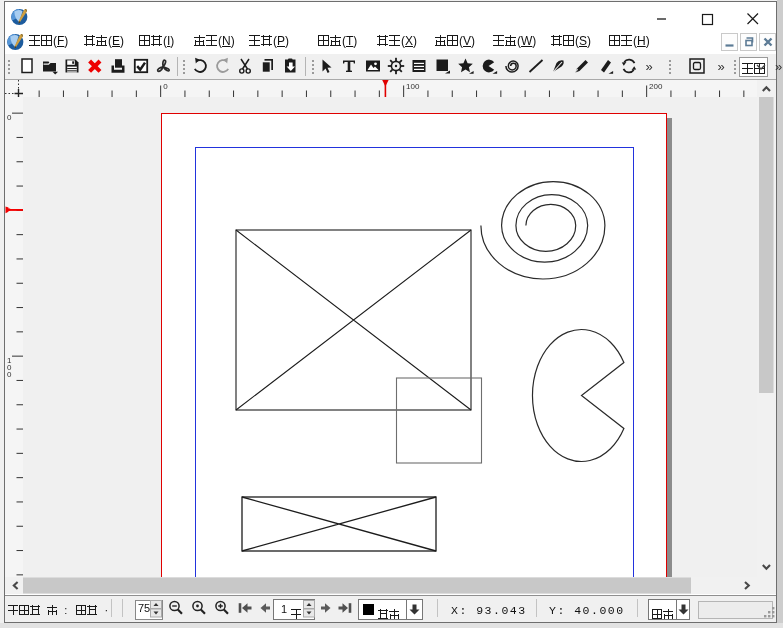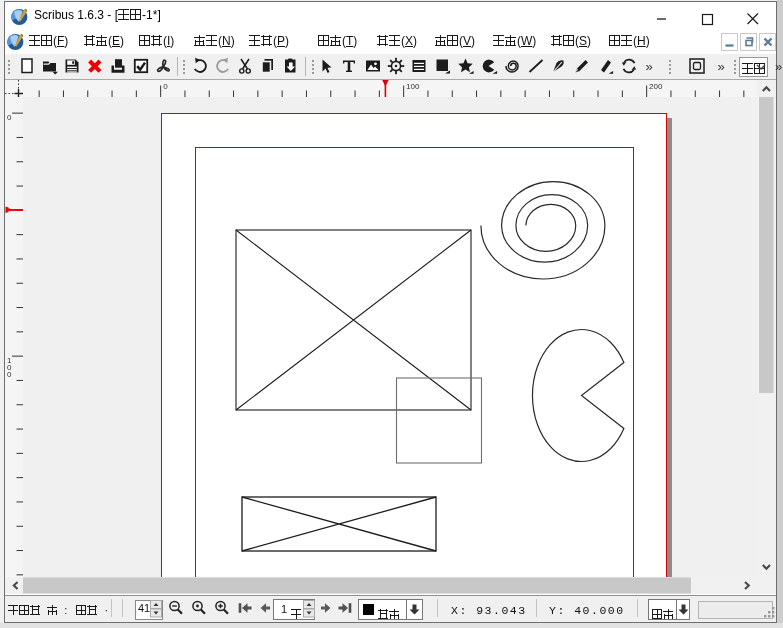--- a/index.html
+++ b/index.html
@@ -60,21 +60,20 @@
 
 <div id="title">
  <div class="abs" style="left:5px;top:5px"><svg width="19" height="19" viewBox="0 0 19 19">
 <circle cx="9.3" cy="10" r="8.1" fill="#1d5c9e"></circle>
 <path d="M9.3 2 A8 8 0 0 0 2.2 13.5 L9 10 Z" fill="#5596d8"></path>
 <path d="M4.3 4.6 Q9 1.6 12.5 4.2 L9.3 15.2 Q4.6 11.5 4.3 4.6 Z" fill="#a8cdf0"></path>
 <path d="M14.6 2.2 Q17.2 3.4 16 5.8 L10.4 14.6 L8.7 16.6 L8.9 13.6 L13.2 4.4 Z" fill="#cf9f3f"></path>
 <path d="M14.6 2.2 Q16 1.4 16.8 2.6 Q17.6 3.8 16 5.8 Q16.4 3.4 14.6 2.2 Z" fill="#8a6a20"></path>
 <path d="M8.7 16.6 L8.9 13.9 L10.1 14.9 Z" fill="#2a1e08"></path>
 </svg></div>
- <div class="abs" style="left:29px;top:0;height:26px;line-height:27px;font-size:12px;color:#000">Scribus 1.6.3 - [<span class="k ka"></span><span class="k kb"></span>-1*]</div>
  <svg class="abs" style="left:628px;top:0" width="138" height="26" viewBox="0 0 138 26">
   <path d="M24 17 L33 17" stroke="#1a1a1a" stroke-width="1.3"></path>
   <rect x="69.5" y="12.5" width="10" height="10" fill="none" stroke="#1a1a1a" stroke-width="1.2"></rect>
   <path d="M114.5 11.5 L125 22 M125 11.5 L114.5 22" stroke="#1a1a1a" stroke-width="1.2"></path>
  </svg>
 </div>
 <div id="menu">
  <div class="abs" style="left:1px;top:4px"><svg width="19" height="19" viewBox="0 0 19 19">
 <circle cx="9.3" cy="10" r="8.1" fill="#1d5c9e"></circle>
 <path d="M9.3 2 A8 8 0 0 0 2.2 13.5 L9 10 Z" fill="#5596d8"></path>
@@ -299,21 +298,21 @@
 <rect x="18" y="0.5" width="668" height="16" fill="#c8c8c8"></rect>
 <path d="M12.6 4.9 L8.8 8.5 L12.6 12.1" stroke="#484848" stroke-width="2.1" fill="none"></path>
 <path d="M740 4.9 L743.8 8.5 L740 12.1" stroke="#484848" stroke-width="2.1" fill="none"></path>
 </svg>
     </div>
 <div id="status">
 <div class="abs sm" style="left:3px;top:8px;font-size:11px;color:#111"><span class="k ka"></span><span class="k kb"></span><span class="k kc"></span>&nbsp;&nbsp;<span class="k kd"></span>&nbsp; :&nbsp;&nbsp; <span class="k kb"></span><span class="k kc"></span>&nbsp; ·</div>
 <div class="ssep" style="left:106px"></div>
       <div class="ssep" style="left:117px"></div>
 <div class="abs" style="left:130px;top:4px;width:28px;height:20px;background:#fff;border:1px solid #888"></div>
-<div class="abs" style="left:133px;top:6px;font-size:11px;color:#111;font-family:'Liberation Sans'">41</div>
+<div class="abs" style="left:133px;top:6px;font-size:11px;color:#111;font-family:'Liberation Sans'">75</div>
 <div class="abs" style="left:145px;top:4px"><svg width="12" height="18" viewBox="0 0 12 18">
           <rect x="0.5" y="0.5" width="11" height="8" fill="#e8e8e8" stroke="#aaa"></rect>
           <rect x="0.5" y="9" width="11" height="8" fill="#e8e8e8" stroke="#aaa"></rect>
           <path d="M3.5 6 L6 3 L8.5 6 Z" fill="#333"></path>
           <path d="M3.5 11.5 L6 14.5 L8.5 11.5 Z" fill="#333"></path>
         </svg></div>
 <div class="sbtn" style="left:162px;top:3px"><svg width="18" height="18" viewBox="0 0 18 18">
           <circle cx="7.5" cy="7" r="4.6" fill="none" stroke="#222" stroke-width="1.5"></circle>
           <path d="M10.8 10.5 L15 14.7" stroke="#222" stroke-width="2.2"></path>
           <path d="M5.2 7 L9.8 7" stroke="#222" stroke-width="1.4"></path>

